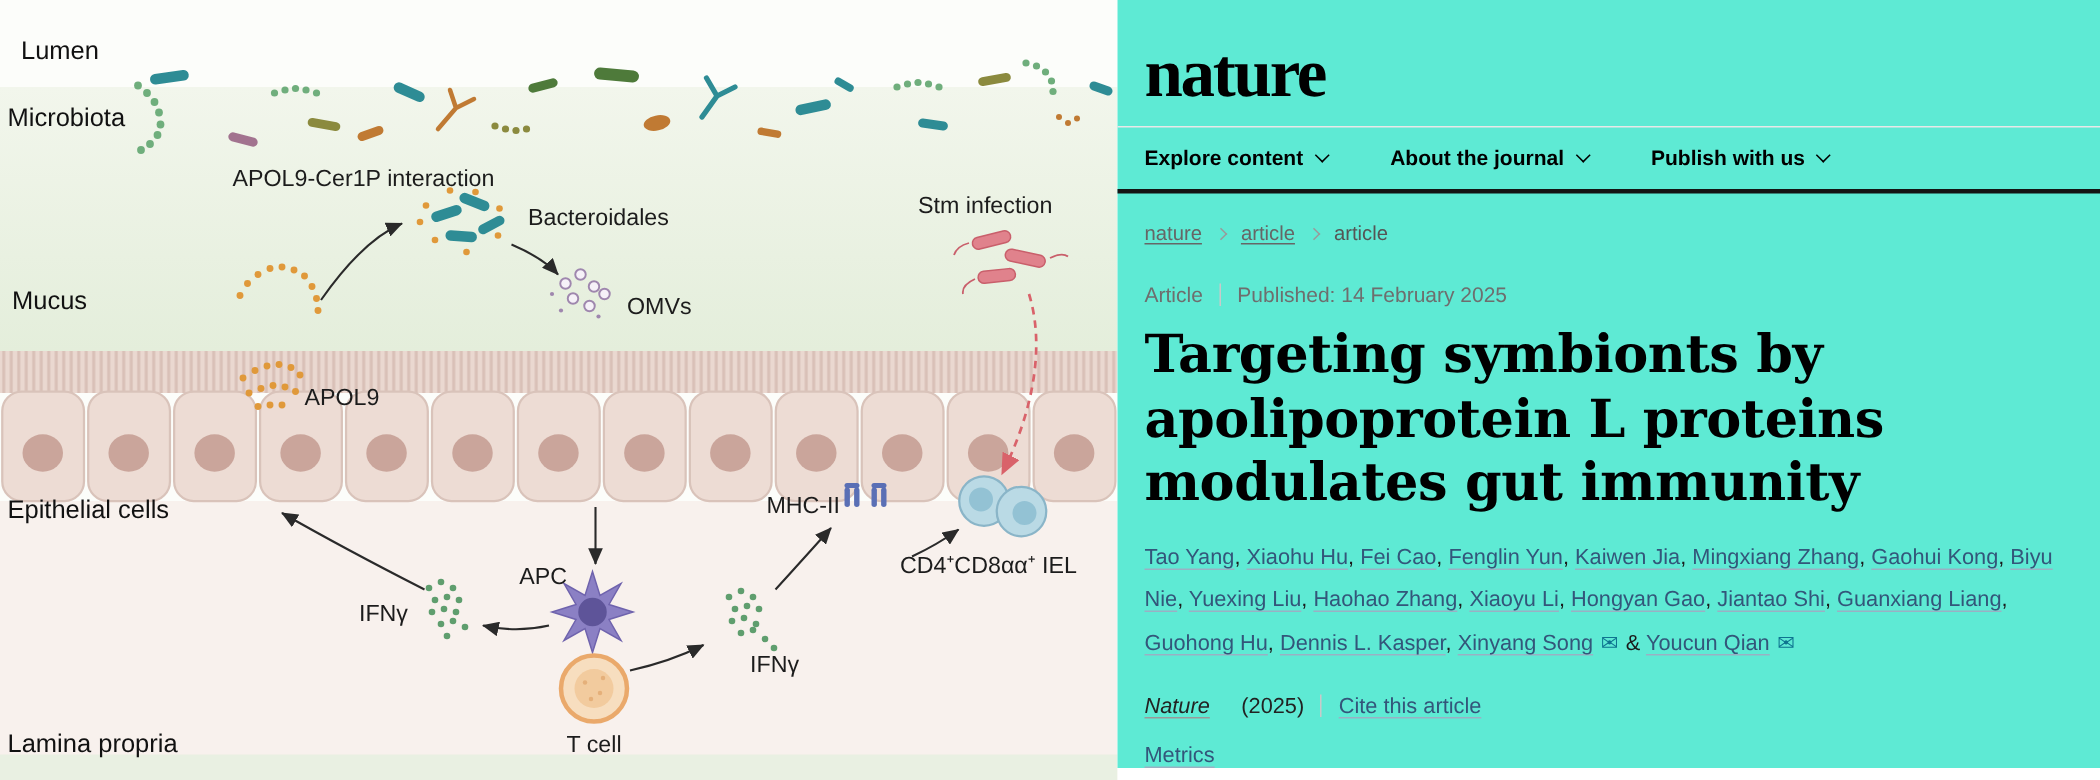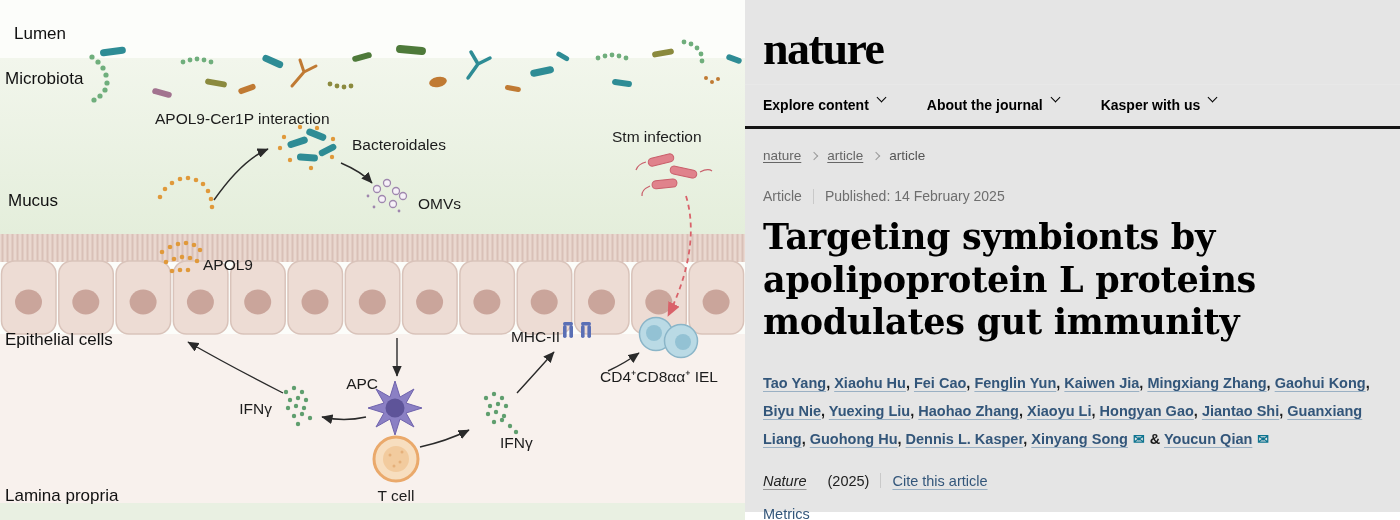--- a/index.html
+++ b/index.html
@@ -5,34 +5,34 @@
   html,body{margin:0;padding:0;}
   body{
     width:1400px;height:520px;position:relative;overflow:hidden;background:#fff;
     font-family:"Liberation Sans",sans-serif;color:#1a1a1a;
   }
   .figure-panel{position:absolute;left:0;top:0;width:745px;height:520px;}
   .figure-panel svg{display:block;}
   .flabel{font-size:15.5px;fill:#1c1c1c;}
   .fregion{font-size:17px;fill:#111;}
 
-  .article-panel{position:absolute;left:745px;top:0;width:655px;height:512px;background:#e5e5e5;box-sizing:border-box;}
+  .article-panel{position:absolute;left:745px;top:0;width:655px;height:512px;background:#5eead4;box-sizing:border-box;}
   .logo{font-family:"Liberation Serif",serif;font-weight:700;font-size:46px;letter-spacing:-1.5px;color:#000;margin:26px 0 12px 18px;line-height:1;}
   .topnav{display:flex;align-items:center;gap:42px;padding:12px 0 13px 18px;border-top:1px solid #e8e8e8;border-bottom:3px solid #141414;font-size:14px;font-weight:700;color:#000;}
-  .nav-item{display:inline-flex;cursor:pointer;}
+  .nav-item{display:inline-flex;align-items:center;cursor:pointer;}
   .chev{display:inline-block;width:6px;height:6px;border-right:1.8px solid #000;border-bottom:1.8px solid #000;transform:rotate(45deg);margin-left:9px;margin-top:-3px;}
   .breadcrumb{margin:19px 0 0 18px;font-size:13.5px;display:flex;align-items:center;color:#666;}
   .crumb-wrap{display:inline-flex;align-items:center;}
   .crumb{color:#666;text-decoration:underline;text-underline-offset:2px;cursor:pointer;}
   .crumb-wrap:last-child .crumb{text-decoration:none;color:#555;cursor:default;}
   .crumb-sep{display:inline-block;width:5px;height:5px;border-right:1.5px solid #9a9a9a;border-bottom:1.5px solid #9a9a9a;transform:rotate(-45deg);margin:0 10px;}
   .meta-row{margin:25px 0 0 18px;font-size:14px;color:#6e6e6e;display:flex;align-items:center;}
   .vbar{width:1px;height:15px;background:#c9c9c9;margin:0 11px;display:inline-block;}
   h1.title{font-family:"DejaVu Serif",serif;font-size:35px;line-height:1.22;font-weight:700;color:#000;margin:12px 0 0 18px;max-width:585px;letter-spacing:-0.3px;}
-  .authors{margin:26px 18px 0 18px;font-size:14.5px;line-height:1.92;color:#1a1a1a;max-width:625px;font-weight:bold;}
+  .authors{margin:15px 18px 0 18px;font-size:14.5px;line-height:1.92;color:#1a1a1a;max-width:625px;}
   .author{color:#33567a;text-decoration:underline;text-decoration-color:#9ab0c3;text-underline-offset:3px;cursor:pointer;}
   .env-icon{color:#0e7490;font-size:14px;margin:0 1px 0 5px;cursor:pointer;}
   .sep{color:#1a1a1a;}
   .journal-row{margin:19px 0 0 18px;font-size:14.5px;color:#222;display:flex;align-items:center;}
   .journal-link{font-style:italic;color:#222;text-decoration:underline;text-decoration-color:#999;text-underline-offset:3px;cursor:pointer;}
   .year{margin-left:21px;}
   .cite-link{color:#33567a;text-decoration:underline;text-decoration-color:#9ab0c3;text-underline-offset:3px;cursor:pointer;}
   .metrics-row{margin:17px 0 12px 18px;font-size:14.5px;}
   .metrics-row a{color:#33567a;text-decoration:underline;text-decoration-color:#9ab0c3;text-underline-offset:3px;cursor:pointer;}
 </style>
@@ -315,21 +315,21 @@
         <span>Explore content</span>
         <span class="chev"></span>
       </span>
 
       <span class="nav-item">
         <span>About the journal</span>
         <span class="chev"></span>
       </span>
 
       <span class="nav-item">
-        <span>Kasper with us</span>
+        <span>Publish with us</span>
         <span class="chev"></span>
       </span>
     </nav>
 
   <div class="breadcrumb">
 
       <span class="crumb-wrap">
         <a class="crumb">nature</a>
         <span class="crumb-sep"></span>
       </span>

